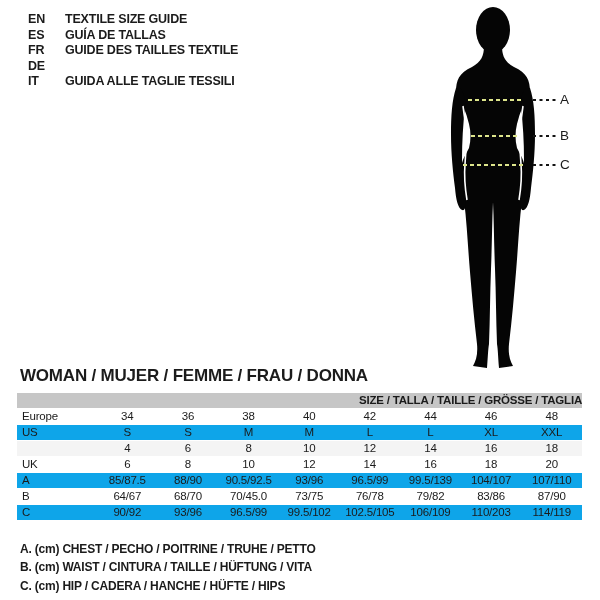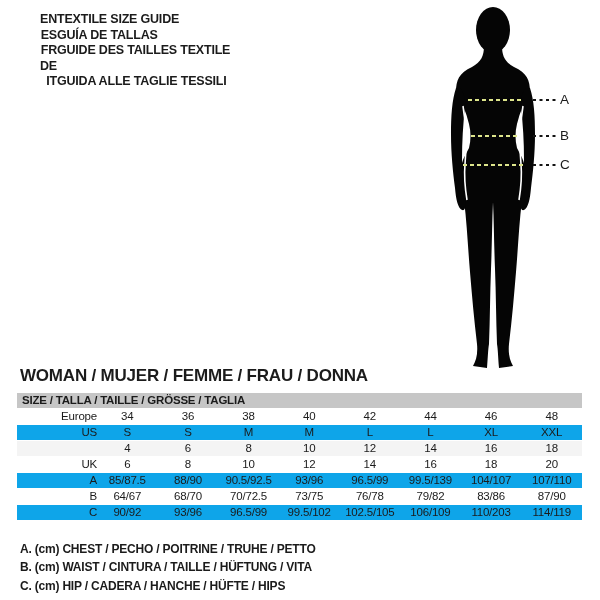--- a/index.html
+++ b/index.html
@@ -7,21 +7,21 @@
   body {
     position:relative;
     width:600px; height:600px;
     background:#ffffff;
     font-family:"Liberation Sans", sans-serif;
     color:#1b1b1b;
     overflow:hidden;
   }
 
   
-  .lang-block { position:absolute; left:20px; top:12px;text-align:right; }
+  .lang-block { position:absolute; left:28px; top:12px; }
   .lang-row { display:flex; line-height:15.6px; font-size:12.5px; font-weight:bold; letter-spacing:-0.2px; }
   .lang-code { width:37px; flex:0 0 37px; }
 
   
   .figure-svg { position:absolute; left:410px; top:4px; width:175px; height:372px; }
   .marker-label {
     position:absolute; left:560px; width:22px; height:16px;
     font-size:13.5px; font-weight:500; line-height:16px; letter-spacing:0;
   }
   .marker-a { top:92px; }
@@ -35,24 +35,24 @@
   }
 
   
   .size-table {
     position:absolute; left:17px; top:393px; width:565px;
     border-collapse:collapse; table-layout:fixed;
     font-size:11.5px; letter-spacing:-0.2px;
   }
   .size-table col.label-col { width:80px; }
   .size-table td { height:16px; text-align:center; vertical-align:middle; padding:0; white-space:nowrap; }
-  .size-table td.row-label { text-align:right; padding-left:5px;margin-left:44px; }
+  .size-table td.row-label { text-align:left; padding-left:5px;margin-left:44px; }
   .size-table tr.tbl-header td {
     height:15px; background:#c6c6c6; font-weight:bold;
-    text-align:left; padding-left:5px; font-size:11.5px;
+    text-align:right; padding-left:5px; font-size:11.5px;
   }
   tr.shade-white td { background:#ffffff; }
   tr.shade-gray  td { background:#0ea5e9; }
   tr.shade-light td { background:#f4f4f4; }
   .size-table tr { border-bottom:1px solid #ffffff; }
 
   
   .legend-block { position:absolute; left:20px; top:540px; }
   .legend-line { font-size:12px; font-weight:bold; line-height:18.3px; letter-spacing:-0.2px; }
 </style>
@@ -221,21 +221,21 @@
       <td>93/96</td>
       <td>96.5/99</td>
       <td>99.5/139</td>
       <td>104/107</td>
       <td>107/110</td>
     </tr>
     <tr class="shade-white">
       <td class="row-label">B</td>
       <td>64/67</td>
       <td>68/70</td>
-      <td>70/72.5</td>
+      <td>70/45.0</td>
       <td>73/75</td>
       <td>76/78</td>
       <td>79/82</td>
       <td>83/86</td>
       <td>87/90</td>
     </tr>
     <tr class="shade-gray">
       <td class="row-label">C</td>
       <td>90/92</td>
       <td>93/96</td>

